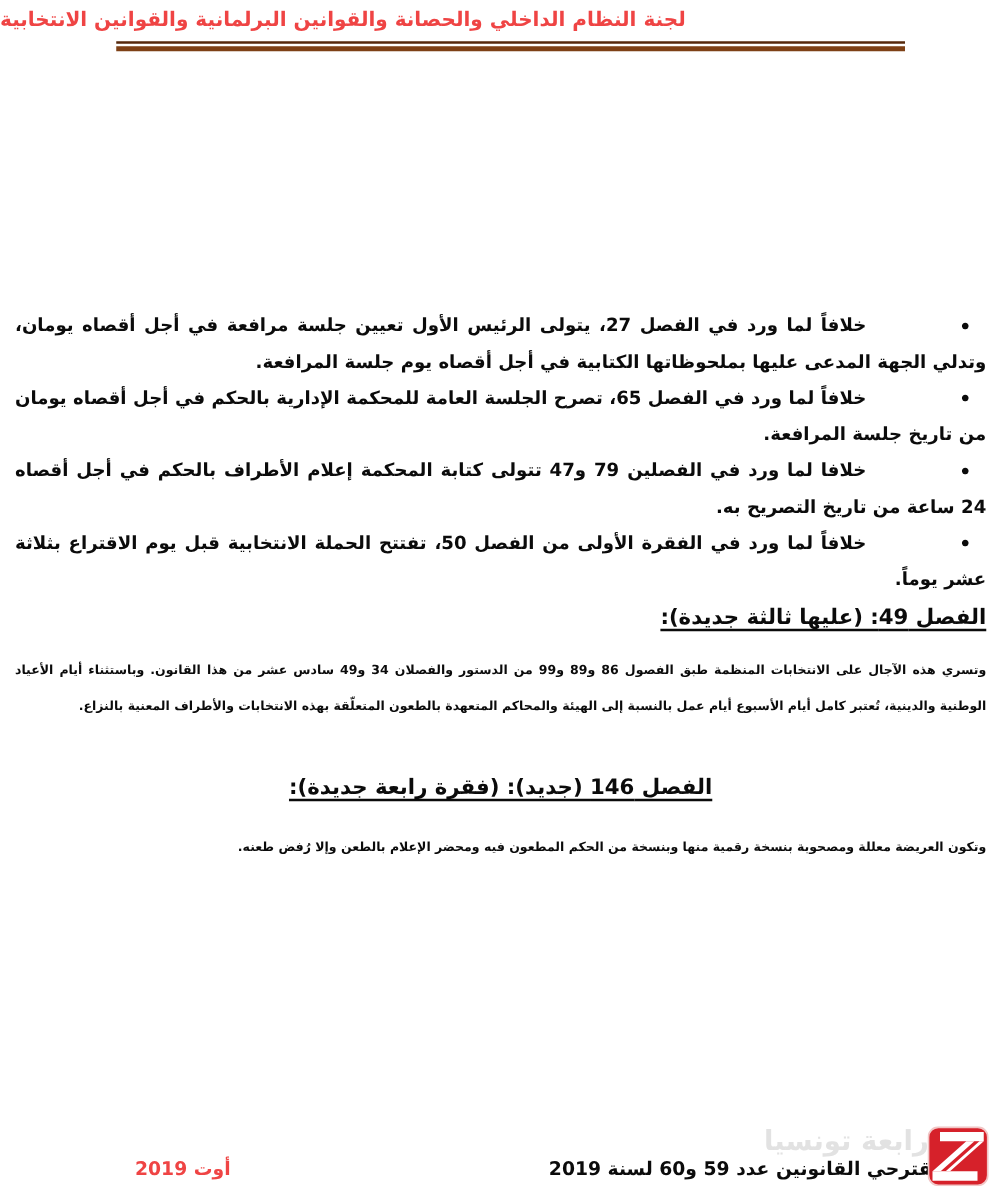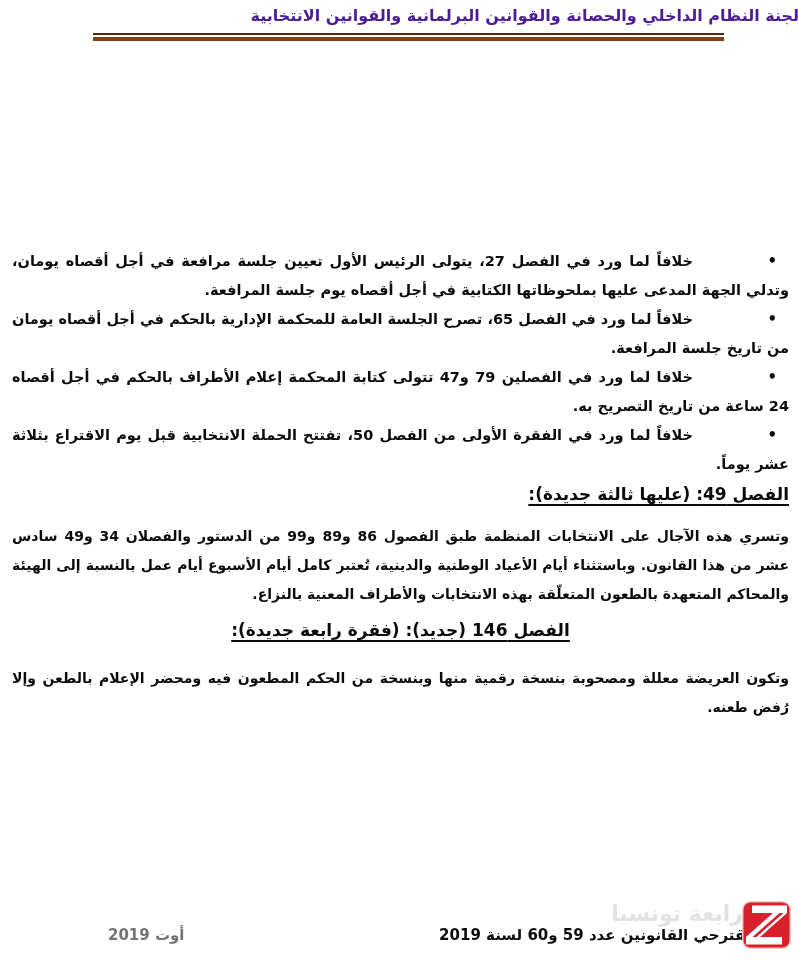--- a/index.html
+++ b/index.html
@@ -17,24 +17,24 @@
     overflow: hidden;
     direction: rtl;
   }
 
   
   .doc-title {
     position: absolute;
     top: 6px;
     left: 0;
     width: 100%;
-    text-align: right;
+    text-align: left;
     font-weight: bold;
     font-size: 16px;
-    color: #4c1d95;
+    color: #ef4444;
     letter-spacing: 0;
   }
   .title-rule {
     position: absolute;
     top: 33px;
     left: 93px;
     width: 631px;
     height: 8px;
     border-top: 2px solid #56280c;
     border-bottom: 4px solid #7e4016;
@@ -80,21 +80,21 @@
   }
   .heading-49  { top: 484px; }
   .heading-146 { top: 620px; text-align: center; }
 
   
   .body-para {
     position: absolute;
     right: 10px;
     left: 12px;
     font-weight: bold;
-    font-size: 14px;
+    font-size: 10px;
     line-height: 29px;
     color: #0b0b0b;
     text-align: justify;
   }
   .para-49  { top: 522px; }
   .para-146 { top: 664px; }
 
   
   .footer-ref {
     position: absolute;
@@ -105,21 +105,21 @@
     color: #0b0b0b;
     white-space: nowrap;
     z-index: 1;
   }
   .footer-date {
     position: absolute;
     top: 926px;
     left: 108px;
     font-weight: bold;
     font-size: 15px;
-    color: #737373;
+    color: #ef4444;
     white-space: nowrap;
   }
 
   
   .watermark-text {
     position: absolute;
     top: 901px;
     right: 56px;
     font-weight: bold;
     font-size: 22px;

